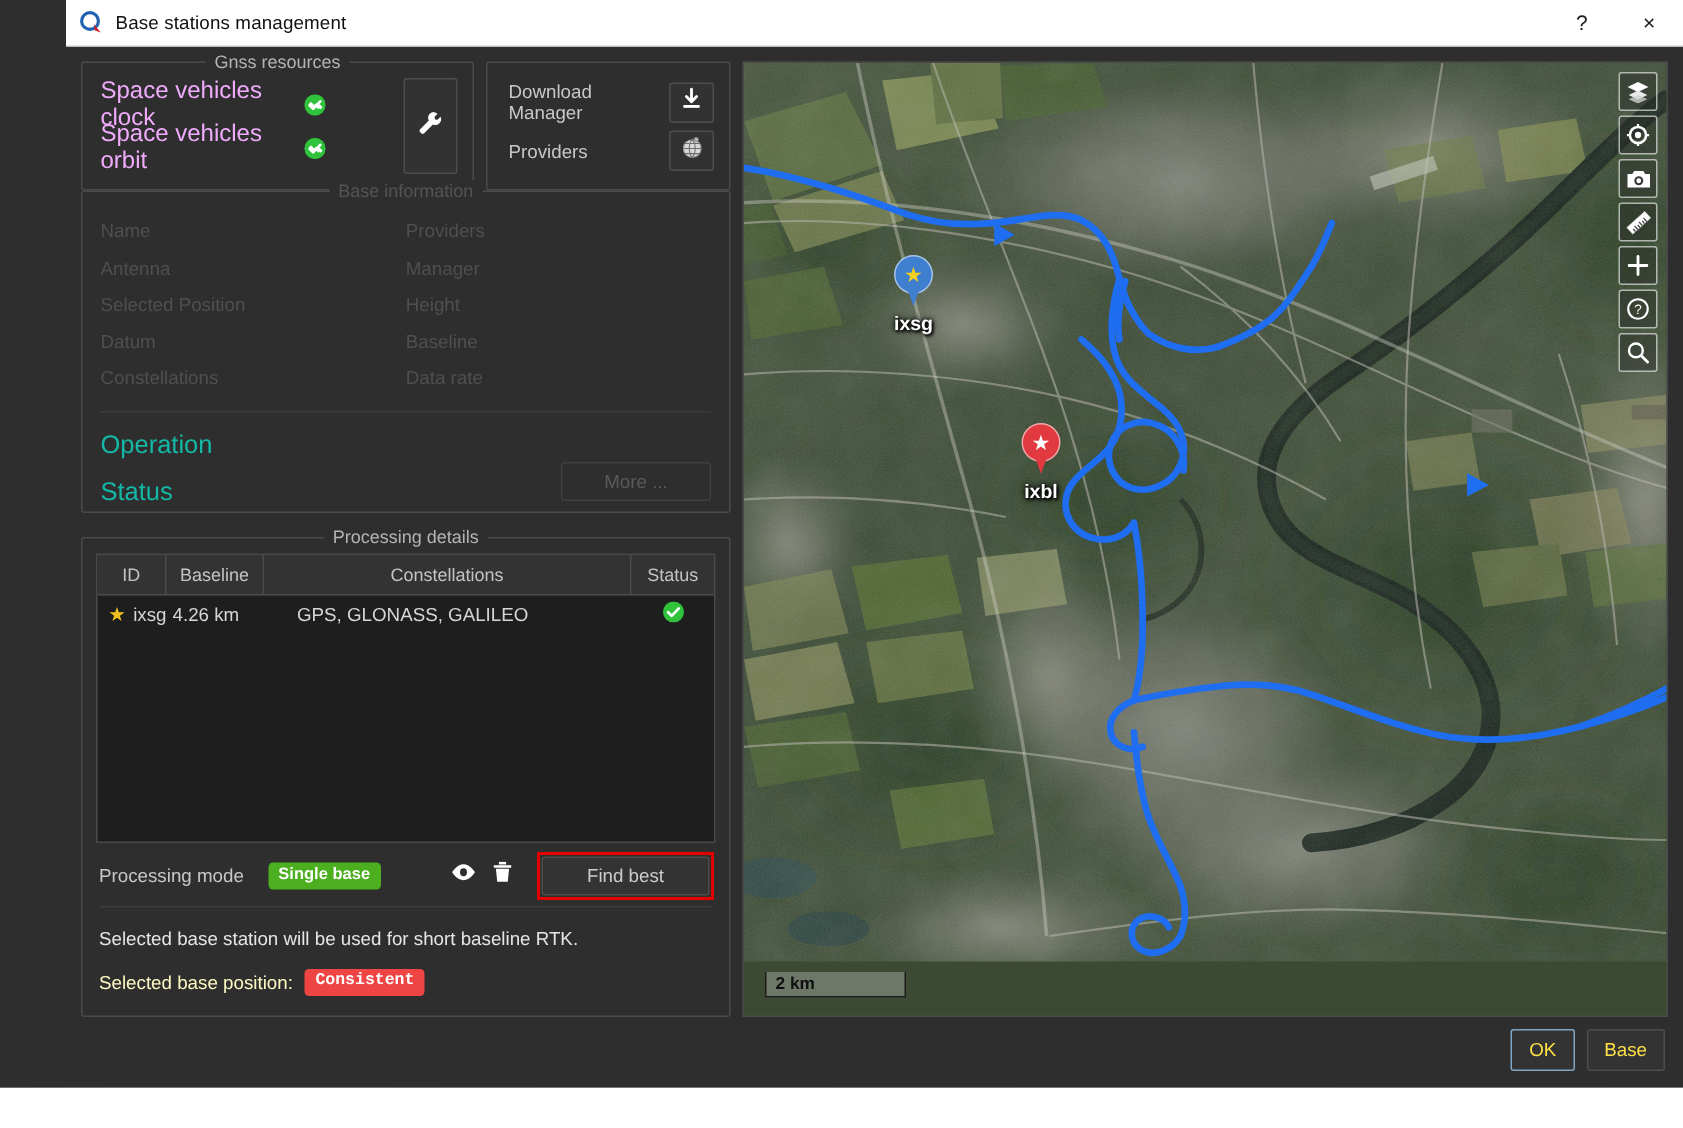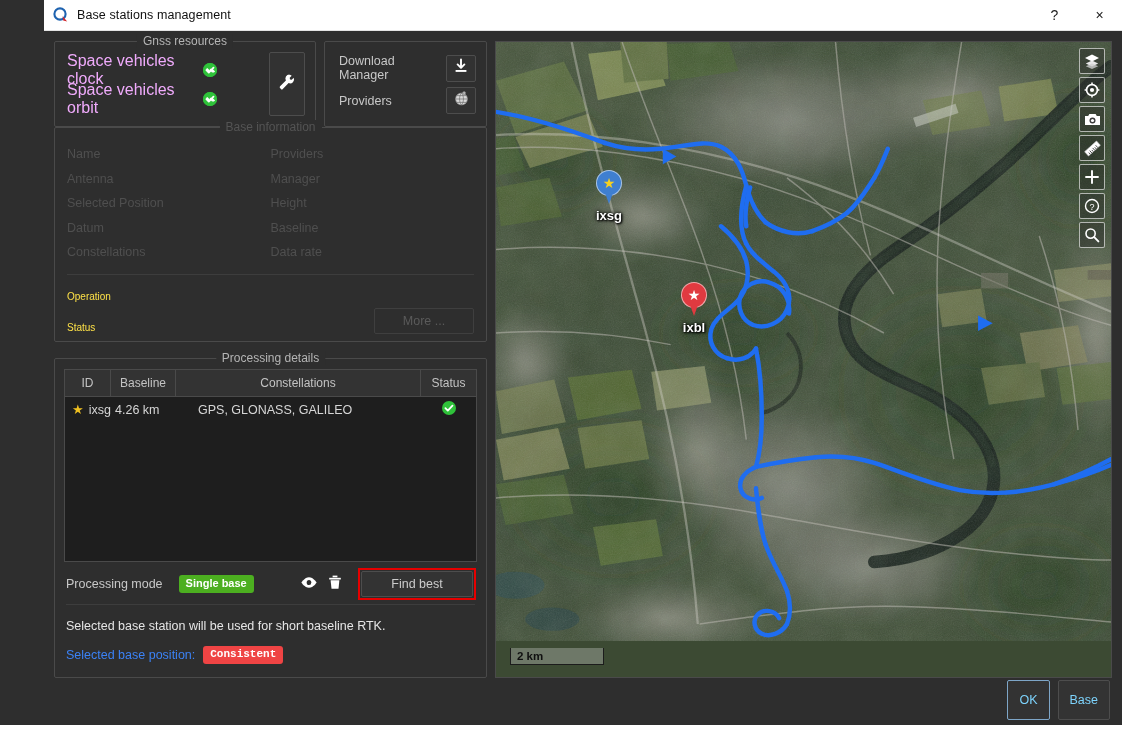--- a/index.html
+++ b/index.html
@@ -109,21 +109,21 @@
   .dl-btn { width: 30px; height: 27px; flex: 0 0 30px; }
 
   
   #baseinfo-box { height: 215px; flex: 0 0 215px; }
   #baseinfo-inner { padding: 14px 12px 8px 12px; height: 100%; }
   .bi-grid { display: grid; grid-template-columns: 1fr 1fr; row-gap: 0; }
   .bi-cell { font-size: 12.5px; color: #4f4f4f; height: 24.5px; line-height: 24.5px; }
   .bi-sep { height: 1px; background: #3d3d3d; margin: 9px 0 6px 0; }
   .bi-bottom { display: grid; grid-template-columns: 1fr auto; align-items: start; }
   .bi-ops { }
-  .bi-op { font-size: 10px; color: #fde047; height: 31px; line-height: 31px; }
+  .bi-op { font-size: 17px; color: #14b8a6; height: 31px; line-height: 31px; }
   #more-btn {
     width: 100px; height: 26px; margin-top: 27px; align-self: start;
     border: 1px solid #3f3f3f; border-radius: 2px; background: #2e2e2e;
     color: #5a5a5a; font-size: 12.5px; display: flex; align-items: center; justify-content: center;
   }
 
   
   #proc-box { margin-top: 16px; flex: 1 1 auto; min-height: 0; }
   #proc-inner { padding: 10px 9px 9px 9px; height: 100%; display: flex; flex-direction: column; }
 
@@ -167,21 +167,21 @@
     border: 2px solid #e60000; padding: 1px; margin-left: 10px; margin-right: 1px;
   }
   #findbest-btn {
     width: 112px; height: 26px; border: 1px solid #4d4d4d; border-radius: 2px;
     background: #333333; color: #cccccc; font-size: 12.5px;
     display: flex; align-items: center; justify-content: center;
   }
   #proc-sep { height: 1px; background: #3d3d3d; margin: 2px 2px 0 2px; }
   .proc-note { font-size: 12.5px; color: #e5e5e5; margin: 14px 0 0 2px; }
   .proc-pos { display: flex; align-items: center; gap: 8px; margin: 13px 0 0 2px; }
-  .proc-pos .lbl { font-size: 12.5px; color: #3b82f6; }
+  .proc-pos .lbl { font-size: 12.5px; color: #fef9c3; }
 
   
   #map-box {
     position: relative; border: 1px solid #4a4a4a; flex: 1 1 auto;
     overflow: hidden; background: #3c4a33;
   }
   #map-canvas { position: absolute; inset: 0; }
 
   
   .marker { position: absolute; width: 26px; height: 36px; }
@@ -224,23 +224,23 @@
     color: #101010; font-size: 11.5px; font-weight: bold;
     display: flex; align-items: center; padding-left: 6px;
   }
 
   
   #footer {
     height: 47px; flex: 0 0 47px; display: flex; align-items: center;
     justify-content: flex-end; padding: 0 12px 4px 0; gap: 8px;
   }
   .dlg-btn {
-    height: 40px; min-width: 38px; padding: 0 11px;
+    height: 28px; min-width: 38px; padding: 0 11px;
     border: 1px solid #4d4d4d; border-radius: 2px; background: #333333;
-    color: #7dd3fc; font-size: 12.5px;
+    color: #fde047; font-size: 12.5px;
     display: flex; align-items: center; justify-content: center;
   }
   .dlg-btn.primary { border-color: #7ea6c8; }
 </style>
 </head>
 <body>
 
 <div id="desktop">
   <div id="desktop-strip-left"></div>
   <div id="desktop-strip-bottom"></div>

